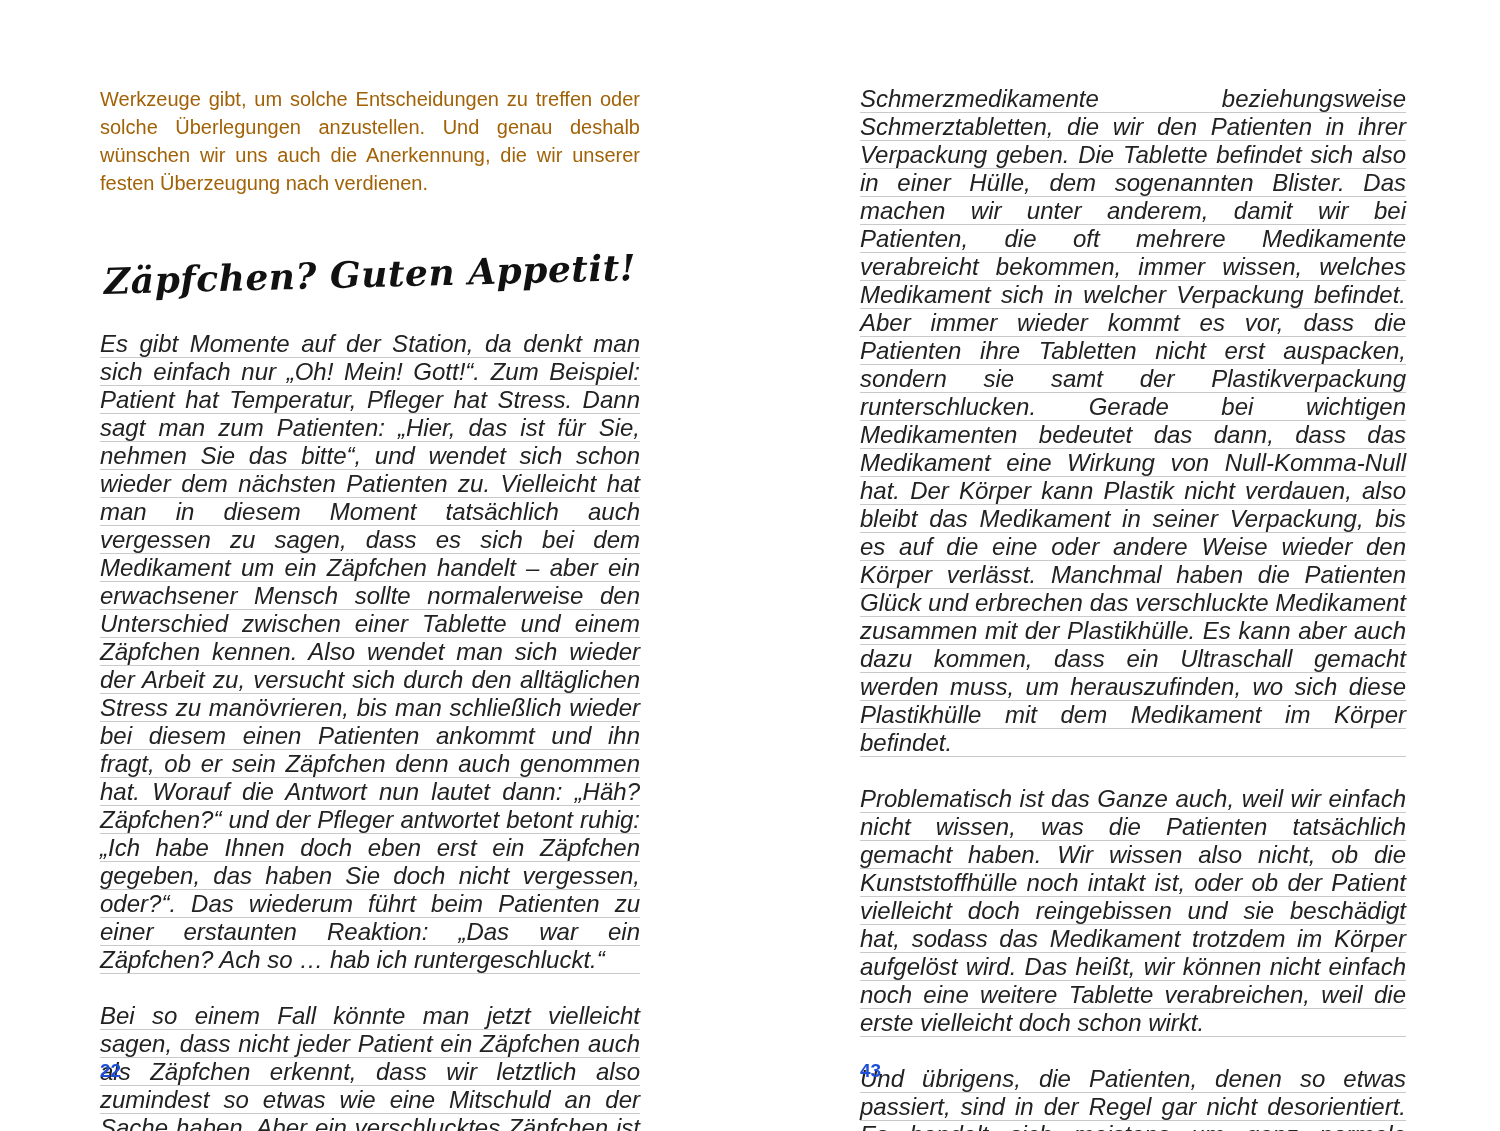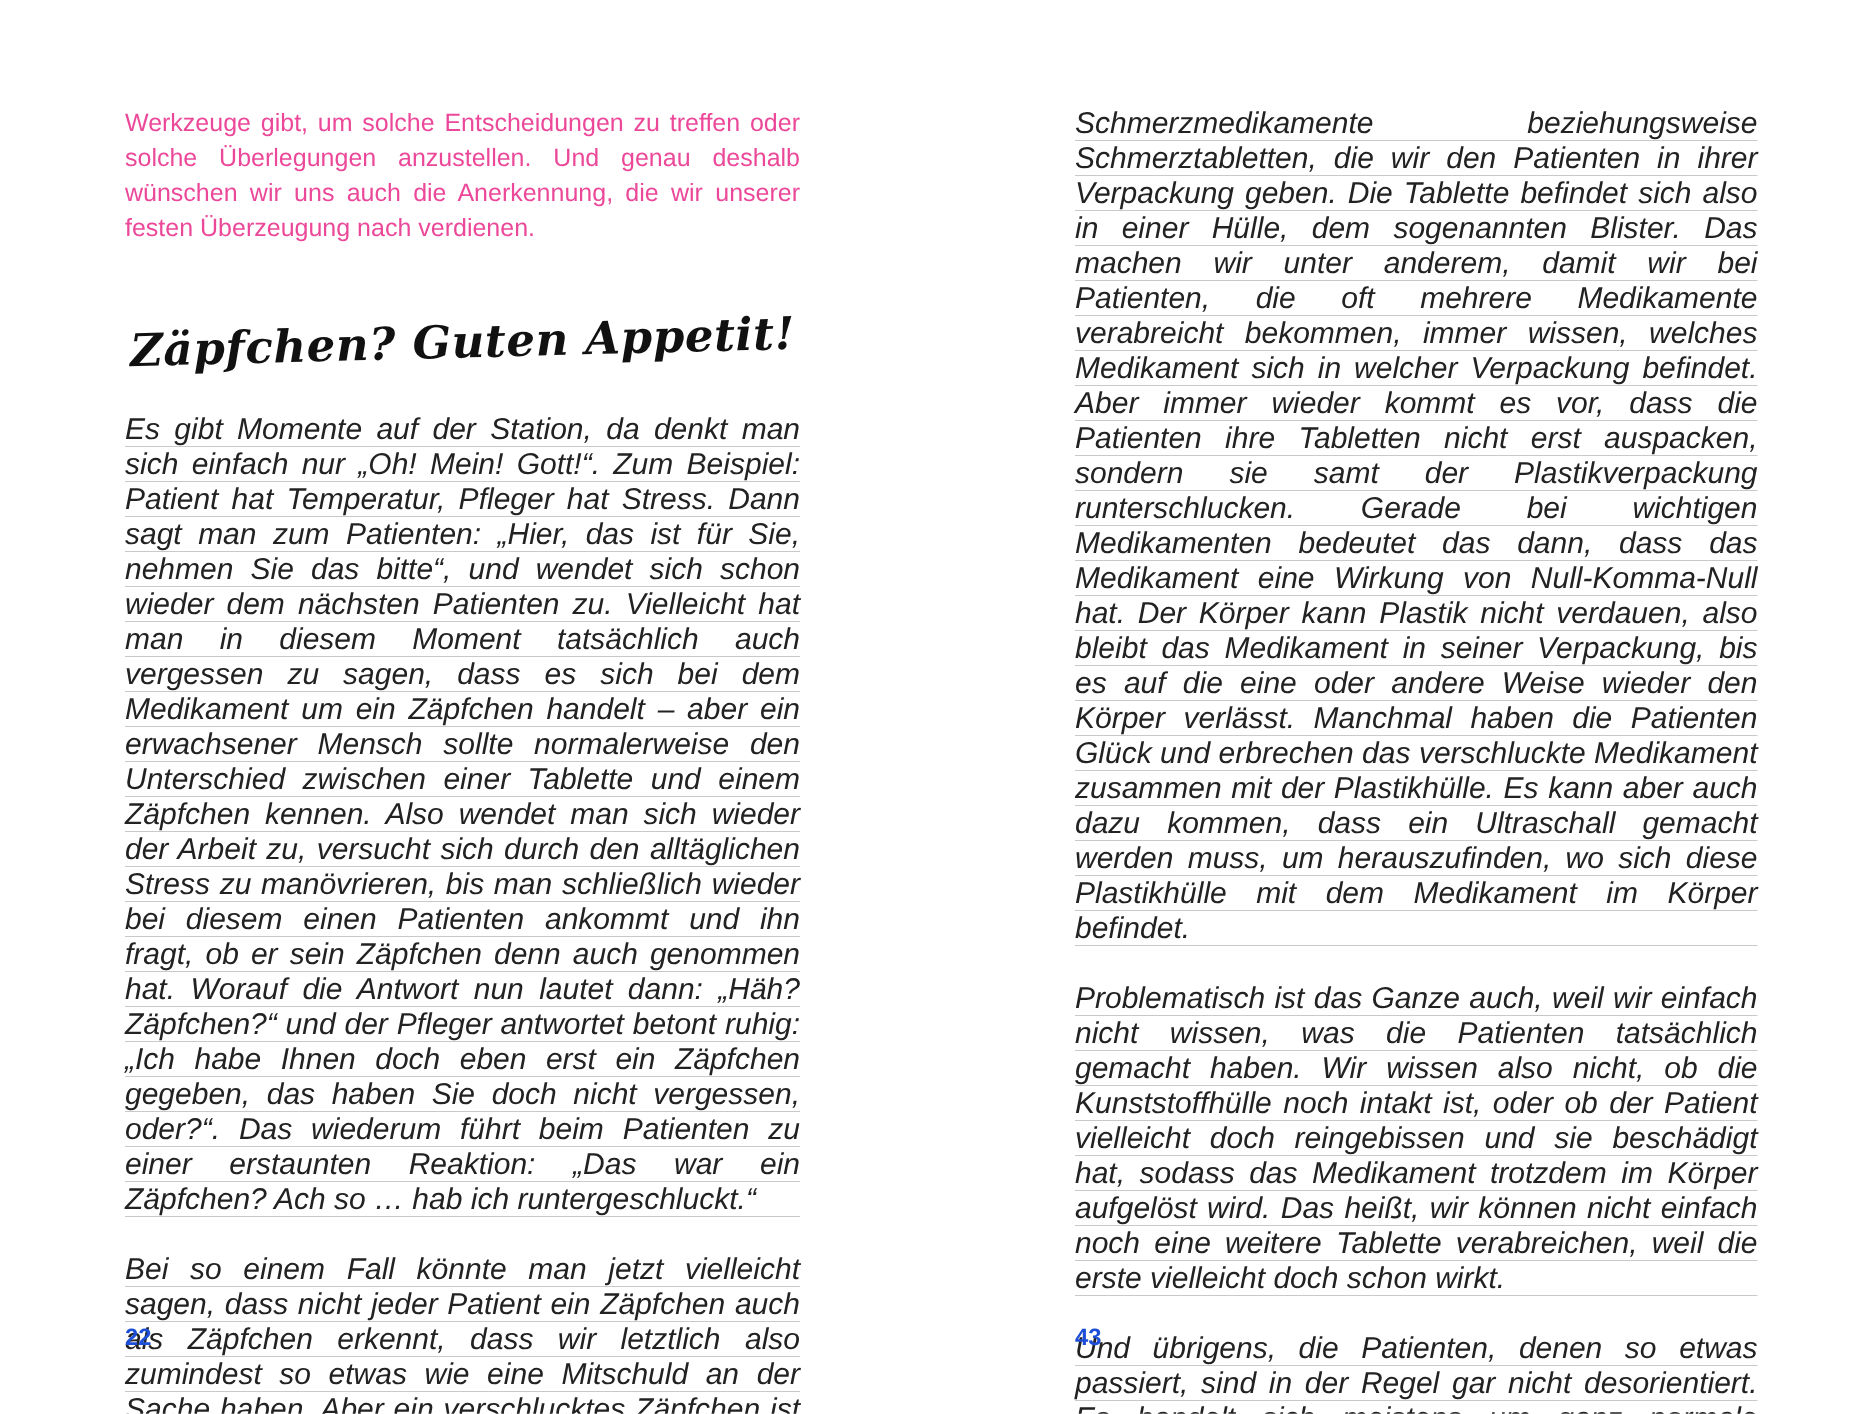--- a/index.html
+++ b/index.html
@@ -23,21 +23,21 @@
   .page-column.left  { left: 100px; width: 540px; }
   .page-column.right { left: 860px; width: 546px; }
 
   .intro-paragraph {
     font-size: 20px;
     line-height: 28px;
     text-align: justify;
     hyphens: auto;
     margin: 0;
     font-style: normal;
-    color: #ec4899;
+    color: #a16207;
   }
 
   .chapter-heading {
     margin: 52px auto 0 auto;
     text-align: center;
     font-family: "DejaVu Serif", serif;
     font-style: italic;
     font-weight: 700;
     font-size: 36px;
     line-height: 50px;

